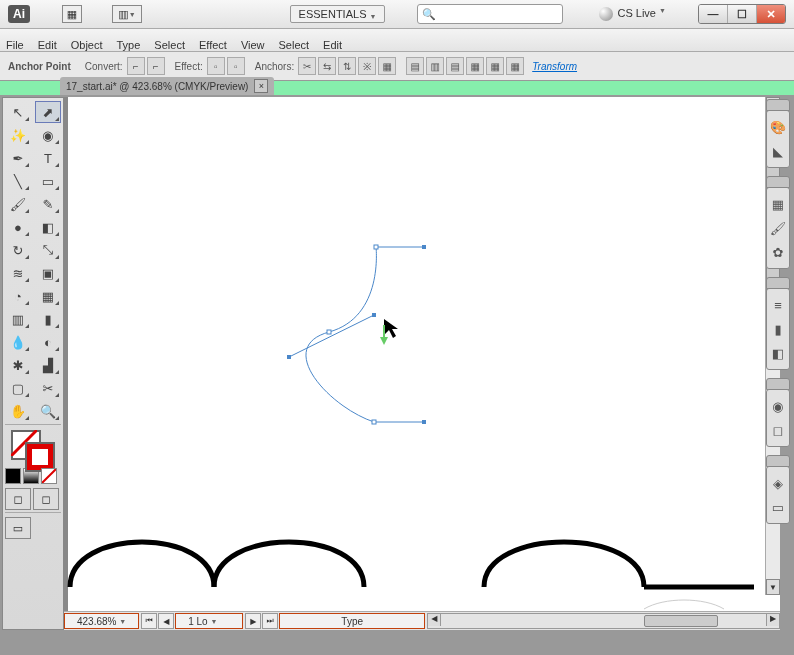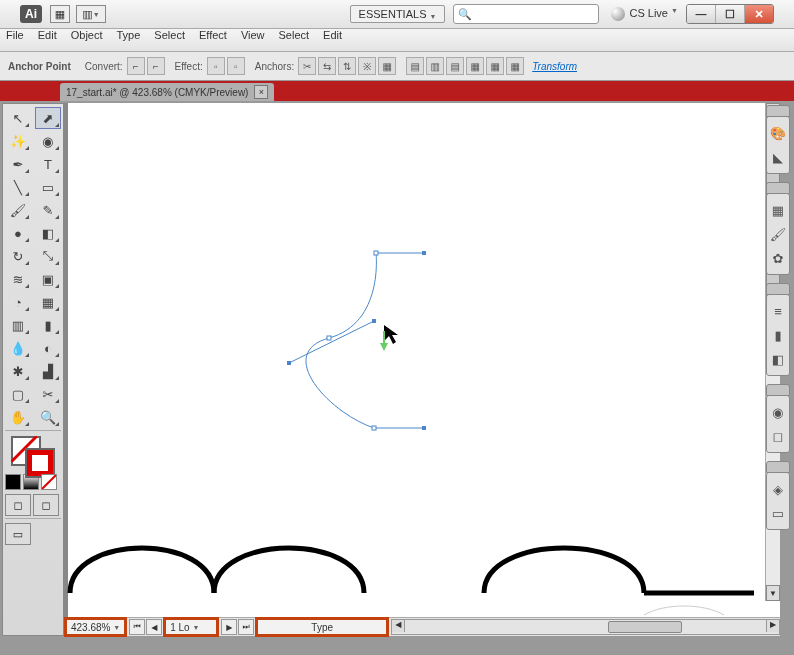--- a/index.html
+++ b/index.html
@@ -13,21 +13,22 @@
     overflow: hidden;
     color: #333;
   }
   
   .titlebar {
     height: 28px;
     background: linear-gradient(to bottom, #f7f7f7, #e3e3e3);
     border-bottom: 1px solid #aaa;
     display: flex;
     align-items: center;
-    padding: 0 20px;
+    padding: 0 8px;
+    gap: 24px;
   }
   .app-logo {
     width: 22px;
     height: 18px;
     background: #555;
     color: #fff;
     border-radius: 3px;
     display: flex;
     align-items: center;
     justify-content: center;
@@ -88,21 +89,21 @@
   }
   .window-controls div:first-child { border-left:none; }
   .window-controls .close { background:linear-gradient(to bottom,#ef8f7c,#d65238); color:#fff; }
 
   
   .menubar {
     height: 22px;
     background: linear-gradient(to bottom,#f4f4f4,#e4e4e4);
     border-bottom:1px solid #aaa;
     display:flex;
-    align-items:flex-start;
+    align-items:flex-end;
     padding: 0 6px;
   }
   .menubar span { margin-right: 14px; }
 
   
   .controlbar {
     height: 28px;
     background:#e9e9e9;
     border-bottom:1px solid #999;
     display:flex;
@@ -115,22 +116,22 @@
   .controlbar .lbl2 { margin-right:4px; }
   .controlbar .ic {
     width:16px;height:16px;border:1px solid #aaa;background:#ddd;margin-right:2px;
     display:flex;align-items:center;justify-content:center;font-size:10px;color:#555;
   }
   .controlbar .sep { width:8px; }
   .transform-link { color:#0066cc; text-decoration:underline; margin-left:6px;font-style:italic; }
 
   
   .doctab-row {
-    height: 20px;
-    background:#b91c1c;
+    height: 14px;
+    background:#86efac;
     display:flex;
     align-items:flex-end;
     padding-left:60px;
   }
   .doctab {
     background:#b0b0b0;
     padding:2px 6px;
     border-radius:3px 3px 0 0;
     font-size:10px;
     color:#333;
@@ -205,21 +206,21 @@
     display:flex;flex-direction:column;
   }
   .vscroll .arrow{height:14px;background:#ddd;border:1px solid #888;display:flex;align-items:center;justify-content:center;font-size:8px;}
   .vscroll .track{flex:1;}
   .vscroll .thumb{height:180px;margin-top:30px;background:#ccc;border:1px solid #888;border-radius:2px;}
 
   .statusbar {
     height:18px;background:#e4e4e4;border-top:1px solid #aaa;margin-right:14px;
     display:flex;align-items:center;font-size:10px;
   }
-  .statusbar .box{border:3px solid #c2410c;background:#f2f2f2;height:14px;display:flex;align-items:center;padding:0 4px;margin-right:2px;}
+  .statusbar .box{border:1px solid #c2410c;background:#f2f2f2;height:14px;display:flex;align-items:center;padding:0 12px;margin-right:2px;}
   .statusbar .navbtn{width:14px;height:14px;border:1px solid #999;background:#eee;display:flex;align-items:center;justify-content:center;font-size:8px;margin-right:1px;}
 
   
   .rightdock {
     position:absolute; right:4px; top:4px;
     width:24px;
     display:flex;flex-direction:column;
   }
   .dockgroup{
     background:#e2e2e2;border:1px solid #888;border-radius:3px;

